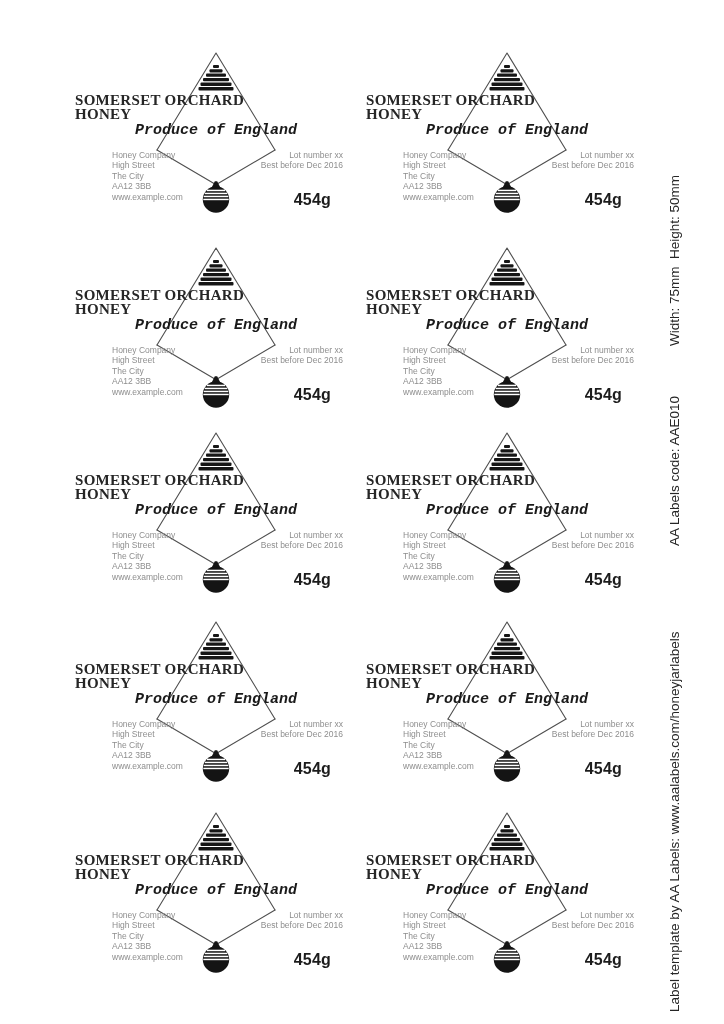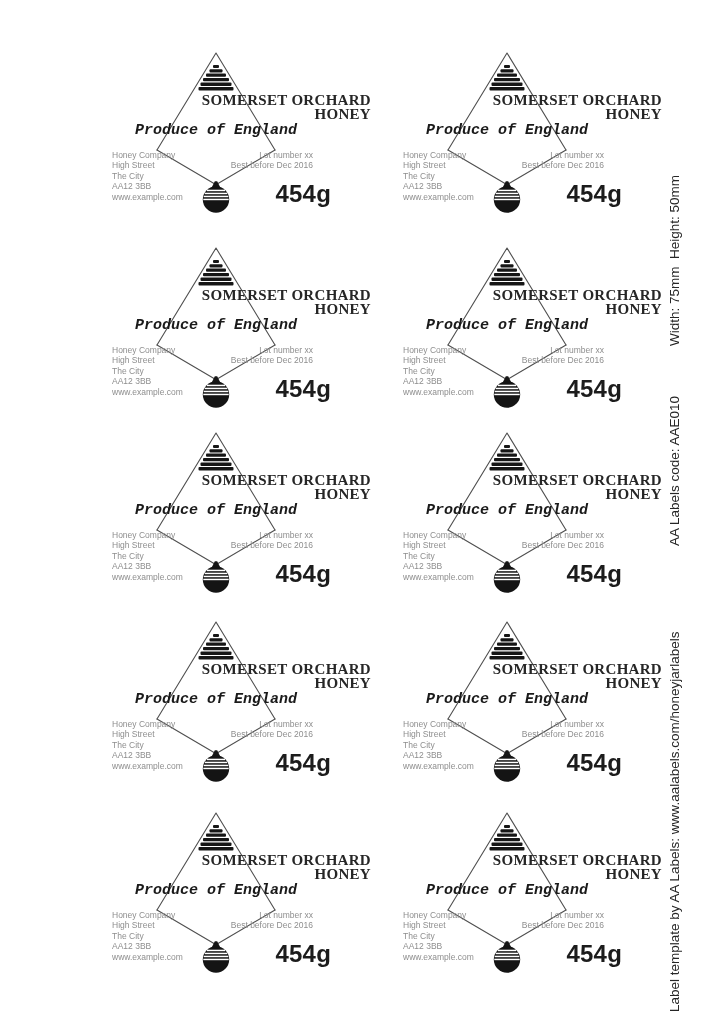--- a/index.html
+++ b/index.html
@@ -23,22 +23,22 @@
     width: 290px; height: 190px;
   }
   .ln {
     fill: none;
     stroke: #4f4f4f;
     stroke-width: 1.1;
     stroke-linejoin: round;
     stroke-linecap: round;
   }
   .brand {
-    position: absolute; left: 10px; width: 290px;
-    text-align: right;
+    position: absolute; left: 4px; width: 290px;
+    text-align: left;
     font-family: "Liberation Serif", serif;
     font-weight: bold;
     font-size: 15px;
     letter-spacing: 0.3px;
     color: #262626;
   }
   .brand.l1 { top: 52px; }
   .brand.l2 { top: 66px; }
   .tagline {
     position: absolute; top: 82px; left: 0; width: 290px;
@@ -48,28 +48,28 @@
     font-weight: bold;
     font-size: 15px;
     color: #1a1a1a;
   }
   .address {
     position: absolute; top: 110px; left: 41px;
     font-size: 8.5px; line-height: 10.4px;
     color: #8e8e8e;
   }
   .lot {
-    position: absolute; top: 110px; right: 48px;
+    position: absolute; top: 110px; right: 18px;
     text-align: right;
     font-size: 8.5px; line-height: 10.4px;
     color: #8e8e8e;
   }
   .weight {
-    position: absolute; top: 140px; right: 30px;
-    font-size: 24px;
+    position: absolute; top: 151px; right: 30px;
+    font-size: 16px;
     font-weight: bold;
     letter-spacing: 0.2px;
     color: #1c1c1c;
   }
   .note {
     position: absolute;
     transform-origin: 0 0;
     transform: rotate(-90deg);
     white-space: pre;
     font-size: 13.5px;

